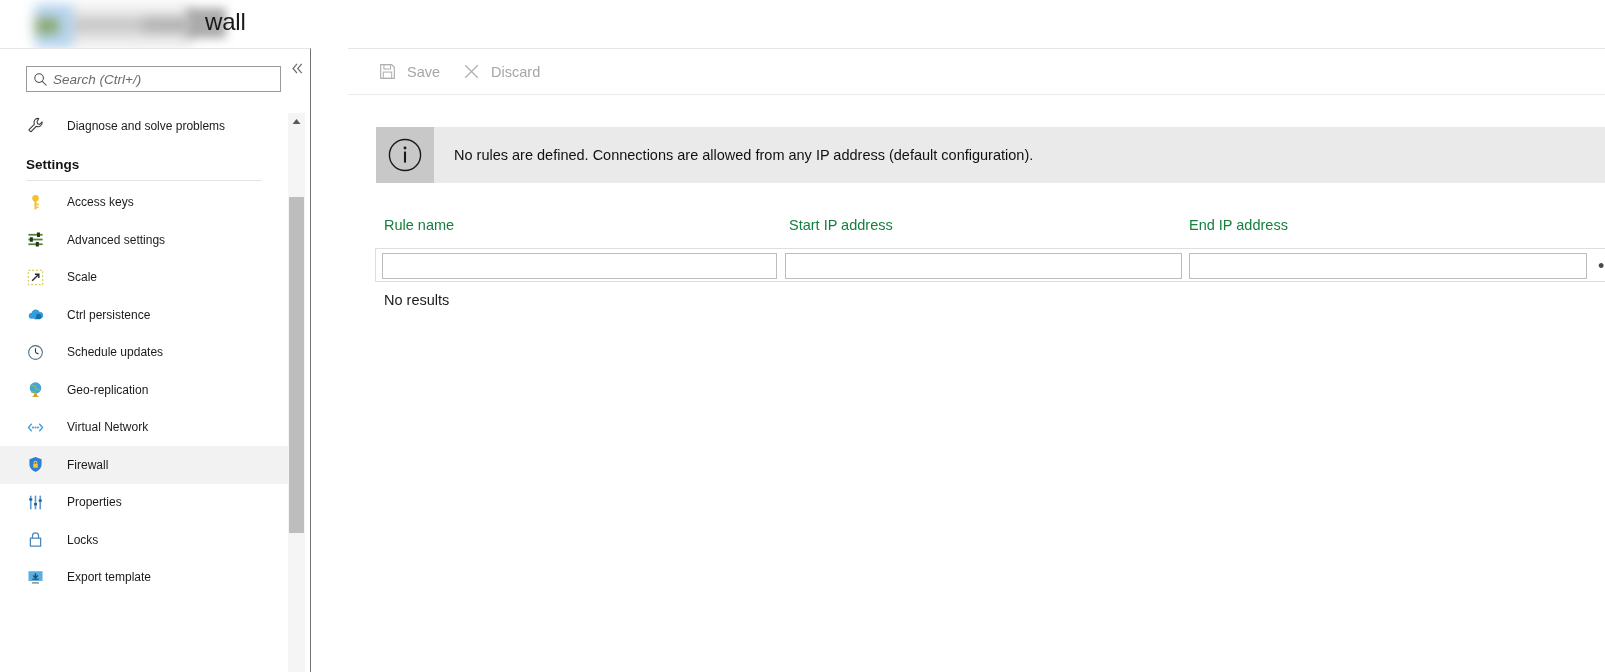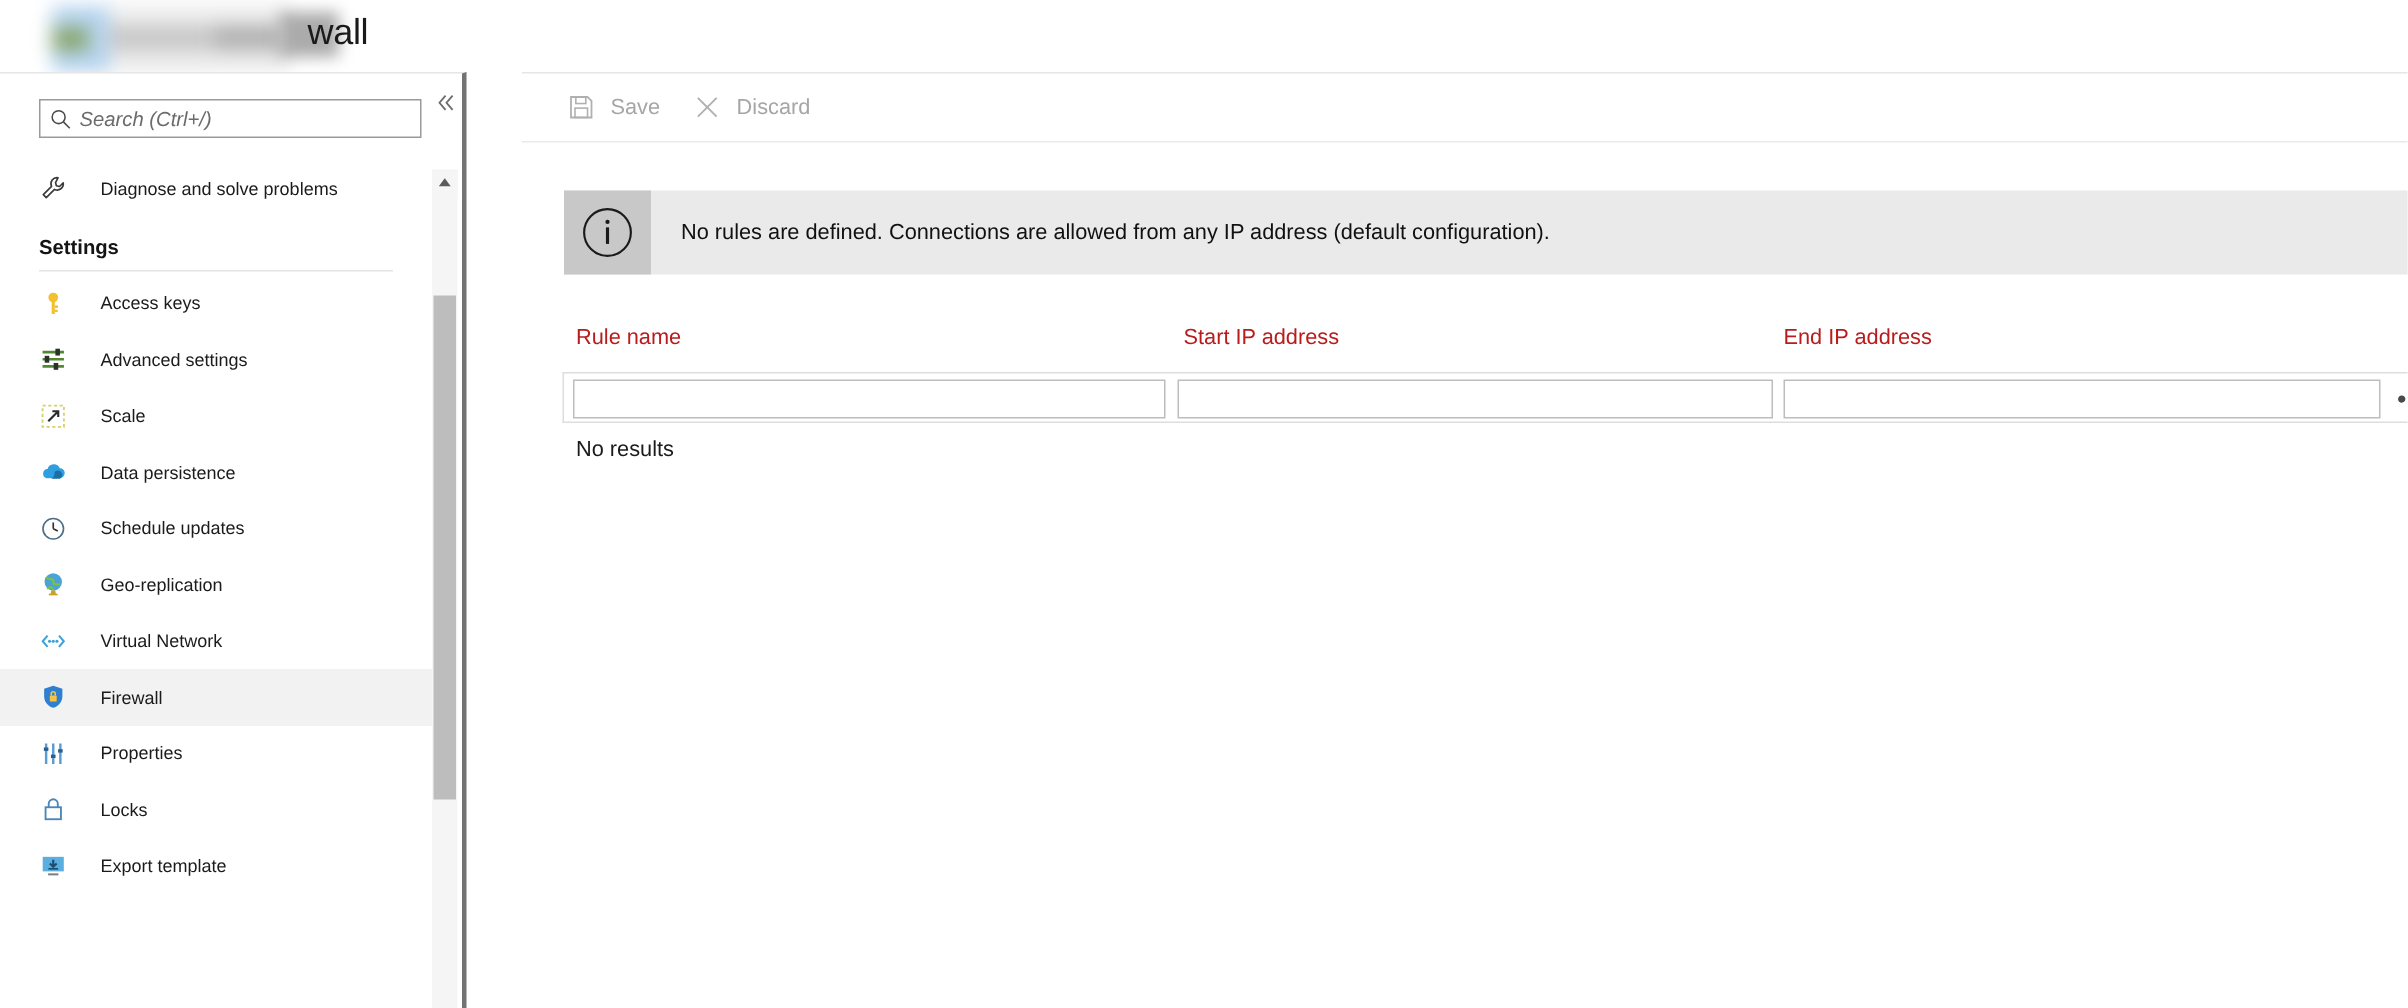--- a/index.html
+++ b/index.html
@@ -59,21 +59,21 @@
     line-height: 40px;
   }
 
   
   .leftpanel {
     position: absolute;
     left: 0; top: 48px;
     width: 311px; height: 624px;
     background: #ffffff;
     border-top: 1px solid #e6e6e6;
-    border-right: 3px solid #737373;
+    border-right: 1px solid #737373;
     overflow: hidden;
   }
 
   .search-wrap {
     position: absolute;
     left: 26px; top: 17px;
     width: 255px; height: 26px;
     border: 1px solid #9a9a9a;
     background: #ffffff;
     display: flex;
@@ -234,21 +234,21 @@
 
   
   .table-head {
     position: absolute;
     left: 0; top: 168px;
     width: 1293px; height: 30px;
   }
   .th {
     position: absolute;
     font-size: 14.5px;
-    color: #b91c1c;
+    color: #15803d;
     top: 0;
   }
   .th-0 { left: 36px; }
   .th-1 { left: 441px; text-align: right; }
   .th-2 { left: 841px; }
 
   .rowbox {
     position: absolute;
     left: 27px; top: 199px;
     width: 1266px; height: 34px;
@@ -378,21 +378,21 @@
       </div>
 
 
       <div class="nav-item">
         <span class="ico">
           <svg width="19" height="19" viewBox="0 0 20 20">
             <path d="M5.4 14.6a3.3 3.3 0 0 1 .6-6.5 4.6 4.6 0 0 1 8.6-.6 3.4 3.4 0 0 1 .1 6.8z" fill="#2f9fe0"></path>
             <path d="M13 9.2c1.9 0 3.3 1.4 3.3 3.1 0 1.2-.7 2.1-1.6 2.6H8.6c2-1.1 2.5-3 2.2-4.4.6-.8 1.4-1.3 2.2-1.3z" fill="#1b6fa8"></path>
           </svg>
         </span>
-        <span class="lbl">Data persistence</span>
+        <span class="lbl">Ctrl persistence</span>
       </div>
 
       <div class="nav-item">
         <span class="ico">
           <svg width="19" height="19" viewBox="0 0 20 20">
             <circle cx="10" cy="10" r="7.2" fill="none" stroke="#4a6f86" stroke-width="1.15"></circle>
             <line x1="10" y1="10" x2="10" y2="5.6" stroke="#2f2f2f" stroke-width="1.15"></line>
             <line x1="10" y1="10" x2="13.2" y2="11.6" stroke="#2f2f2f" stroke-width="1.15"></line>
           </svg>
         </span>

